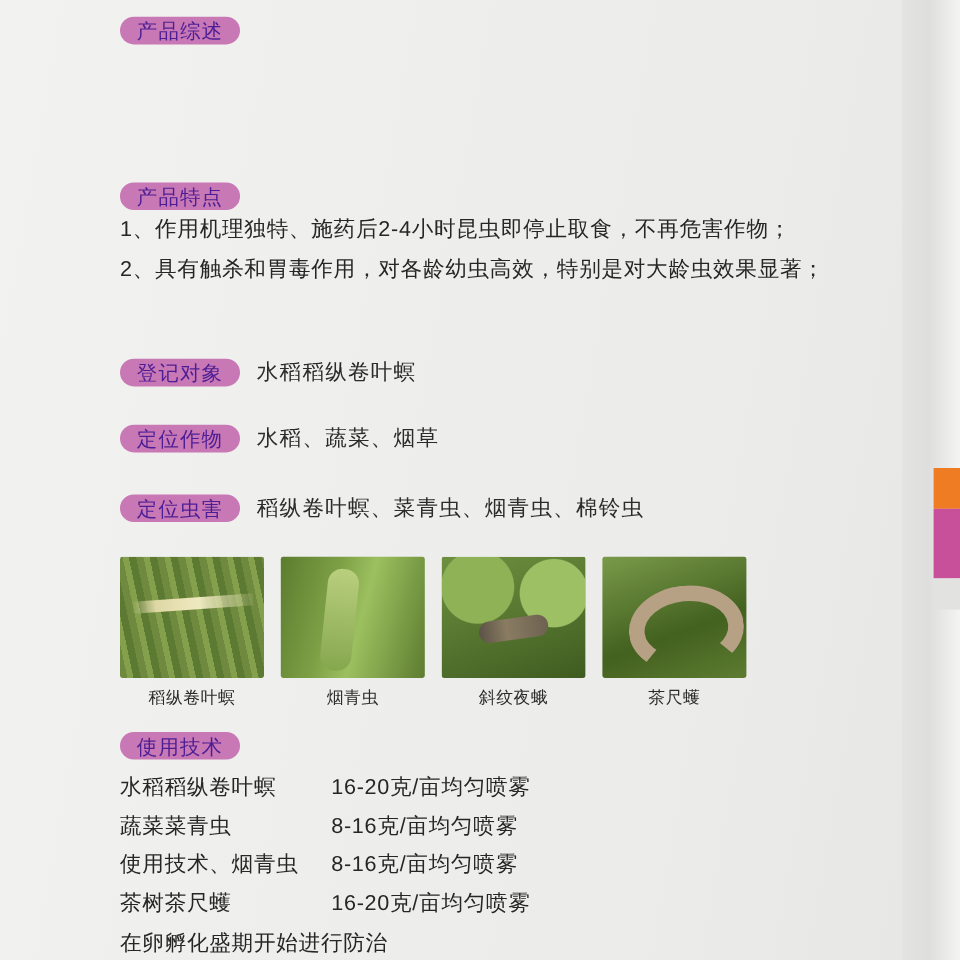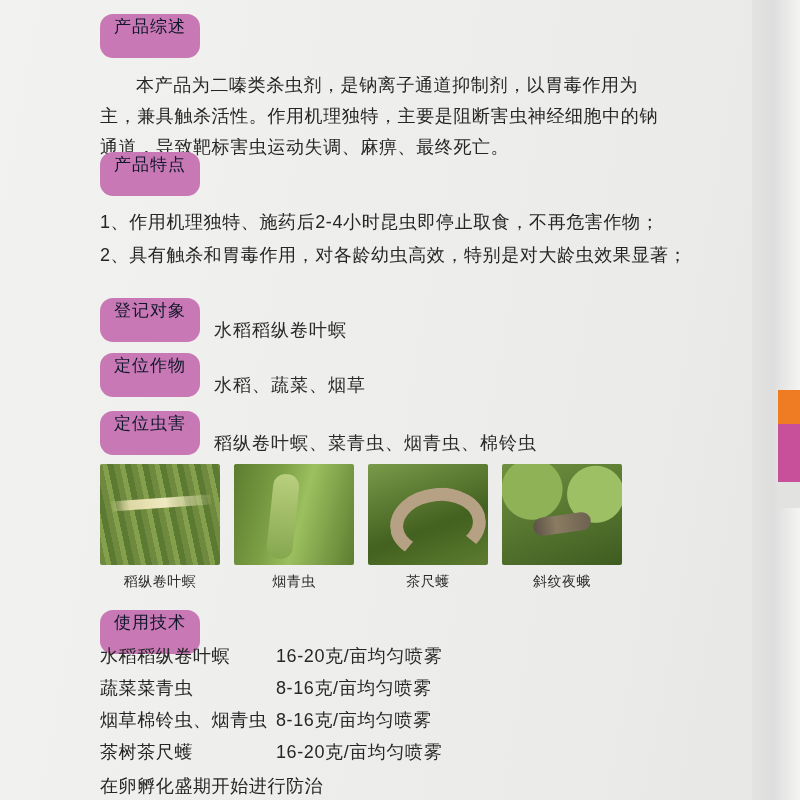--- a/index.html
+++ b/index.html
@@ -58,24 +58,24 @@
     left: 0;
     top: 0;
     width: 752px;
     height: 800px;
   }
 
   
   .tag {
     display: inline-block;
     background: #c878b4;
-    color: #0f172a;
+    color: #4c1d95;
     font-size: 17px;
     letter-spacing: 1px;
-    padding: 4px 14px 21px 14px;
+    padding: 4px 14px 0 14px;
     border-radius: 13px;
     line-height: 1.1;
     white-space: nowrap;
   }
   .tag-row {
     display: flex;
     align-items: flex-end;
     gap: 14px;
   }
   .tag-value {
@@ -201,26 +201,25 @@
   <div class="edge-strip">
     <div class="edge-color-a"></div>
     <div class="edge-color-b"></div>
     <div class="edge-color-c"></div>
   </div>
 
   <div class="content">
 
     <div class="sec" style="left:100px; top:14px; width:580px;">
       <span class="tag">产品综述</span>
-      <div class="body-text indent" style="margin-top:12px; width:570px;">本产品为二嗪类杀虫剂，是钠离子通道抑制剂，以胃毒作用为主，兼具触杀活性。作用机理独特，主要是阻断害虫神经细胞中的钠通道，导致靶标害虫运动失调、麻痹、最终死亡。</div>
     </div>
 
     <div class="sec" style="left:100px; top:152px; width:600px;">
       <span class="tag">产品特点</span>
-      <div style="margin-top:10px;">
+      <div style="">
         <div class="list-line">1、作用机理独特、施药后2-4小时昆虫即停止取食，不再危害作物；</div>
         <div class="list-line">2、具有触杀和胃毒作用，对各龄幼虫高效，特别是对大龄虫效果显著；</div>
       </div>
     </div>
 
     <div class="sec tag-row" style="left:100px; top:298px;">
       <span class="tag">登记对象</span>
       <span class="tag-value">水稻稻纵卷叶螟</span>
     </div>
 
@@ -237,44 +236,44 @@
     <div class="photos">
       <div class="photo-cell">
         <div class="photo p1"></div>
         <div class="photo-caption">稻纵卷叶螟</div>
       </div>
       <div class="photo-cell">
         <div class="photo p3"></div>
         <div class="photo-caption">烟青虫</div>
       </div>
       <div class="photo-cell">
+        <div class="photo p4"></div>
+        <div class="photo-caption">斜纹夜蛾</div>
+      </div>
+      <div class="photo-cell">
         <div class="photo p5"></div>
         <div class="photo-caption">茶尺蠖</div>
       </div>
-      <div class="photo-cell">
-        <div class="photo p4"></div>
-        <div class="photo-caption">斜纹夜蛾</div>
-      </div>
     </div>
 
     <div class="sec" style="left:100px; top:610px;">
       <span class="tag">使用技术</span>
     </div>
 
     <div class="usage">
       <div class="usage-row">
         <span class="usage-name">水稻稻纵卷叶螟</span>
         <span class="usage-dose">16-20克/亩均匀喷雾</span>
       </div>
       <div class="usage-row">
         <span class="usage-name">蔬菜菜青虫</span>
         <span class="usage-dose">8-16克/亩均匀喷雾</span>
       </div>
       <div class="usage-row">
-        <span class="usage-name">烟草棉铃虫、烟青虫</span>
+        <span class="usage-name">使用技术、烟青虫</span>
         <span class="usage-dose">8-16克/亩均匀喷雾</span>
       </div>
       <div class="usage-row">
         <span class="usage-name">茶树茶尺蠖</span>
         <span class="usage-dose">16-20克/亩均匀喷雾</span>
       </div>
       <div class="usage-note">在卵孵化盛期开始进行防治</div>
     </div>
 
   </div>

